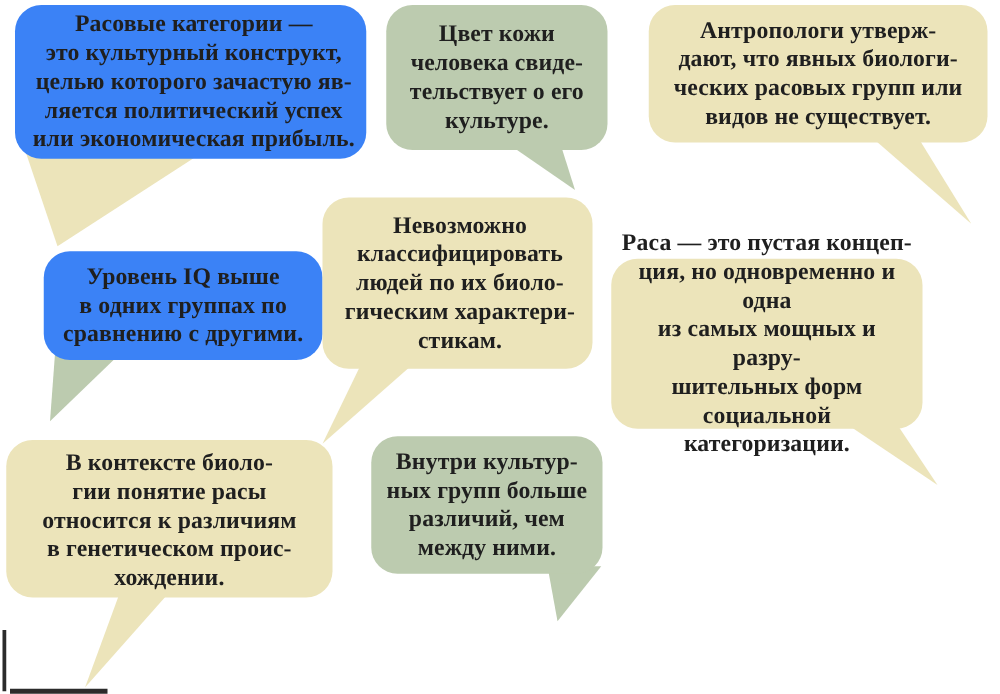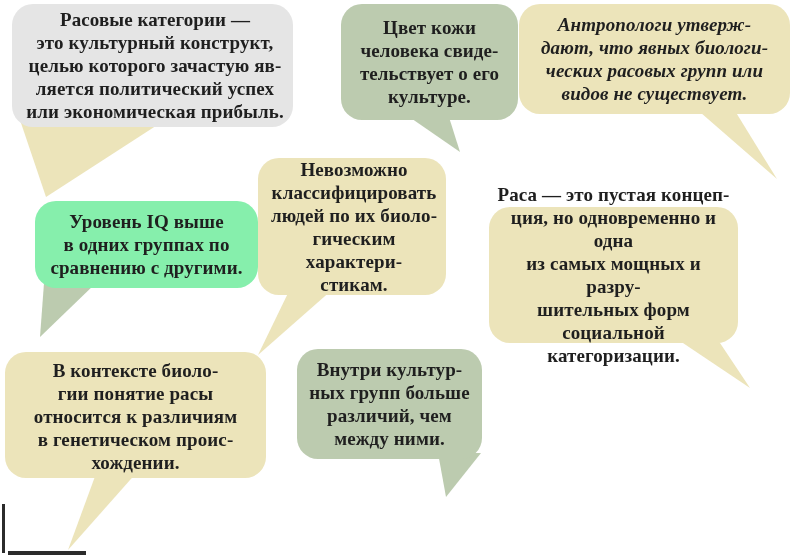--- a/index.html
+++ b/index.html
@@ -38,24 +38,24 @@
     left:0;top:0;
     width:800px;height:555px;
     z-index:1;
   }
   .edge-mark{
     position:absolute;
     z-index:3;
   }
   
   #b1{left:12px;  top:4px;   width:281px; height:123px;}
-  #b2{left:309px; top:4px;   width:177px; height:116px;margin-left:32px;}
+  #b2{left:309px; top:4px;   width:177px; height:116px;}
   #b3{left:519px; top:4px;   width:271px; height:110px;}
   #b4{left:35px;  top:201px; width:223px; height:87px;}
-  #b5{left:258px; top:158px; width:188px; height:137px;padding-left:12px;}
+  #b5{left:258px; top:158px; width:216px; height:137px;padding-left:12px;}
   #b6{left:489px; top:207px; width:249px; height:136px;}
   #b7{left:5px;   top:352px; width:261px; height:126px;align-items:flex-end;}
   #b8{left:297px; top:349px; width:185px; height:110px;}
   #edge-line-vertical{left:2px; top:504px; width:3px;  height:49px;}
   #edge-rule-bottom  {left:8px; top:551px; width:78px; height:4px;}
 </style>
 </head>
 <body>
 
 <div class="canvas">
@@ -64,43 +64,43 @@
     <polygon points="20,120 165,120 46,197" fill="#ece4ba"></polygon>
     <polygon points="405,114 448,114 460,152" fill="#bccbaf"></polygon>
     <polygon points="693,106 732,106 777,179" fill="#ece4ba"></polygon>
     <polygon points="44,283 96,283 40,337" fill="#bccbaf"></polygon>
     <polygon points="290,289 333,289 258,355" fill="#ece4ba"></polygon>
     <polygon points="674,337 716,337 750,388" fill="#ece4ba"></polygon>
     <polygon points="97,471 138,471 68,550" fill="#ece4ba"></polygon>
     <polygon points="438,453 481,453 446,497" fill="#bccbaf"></polygon>
   </svg>
 
-  <div class="bubble" id="b1" style="background: #e5e5e5; padding-left: 13px;">
+  <div class="bubble" id="b1" style="background: #3b82f6; padding-left: 13px;">
     <div class="bubble-text">Расовые категории —
 это культурный конструкт,
 целью которого зачастую яв-
 ляется политический успех
 или экономическая прибыль.</div>
   </div>
 
   <div class="bubble" id="b2" style="background: rgb(188, 203, 175);">
     <div class="bubble-text">Цвет кожи
 человека свиде-
 тельствует о его
 культуре.</div>
   </div>
 
-  <div class="bubble" id="b3" style="background: rgb(236, 228, 186); font-style: italic;">
+  <div class="bubble" id="b3" style="background: rgb(236, 228, 186);">
     <div class="bubble-text">Антропологи утверж-
 дают, что явных биологи-
 ческих расовых групп или
 видов не существует.</div>
   </div>
 
-  <div class="bubble" id="b4" style="background: #86efac;">
+  <div class="bubble" id="b4" style="background: #3b82f6;">
     <div class="bubble-text">Уровень IQ выше
 в одних группах по
 сравнению с другими.</div>
   </div>
 
   <div class="bubble" id="b5" style="background: rgb(236, 228, 186);">
     <div class="bubble-text">Невозможно
 классифицировать
 людей по их биоло-
 гическим характери-

